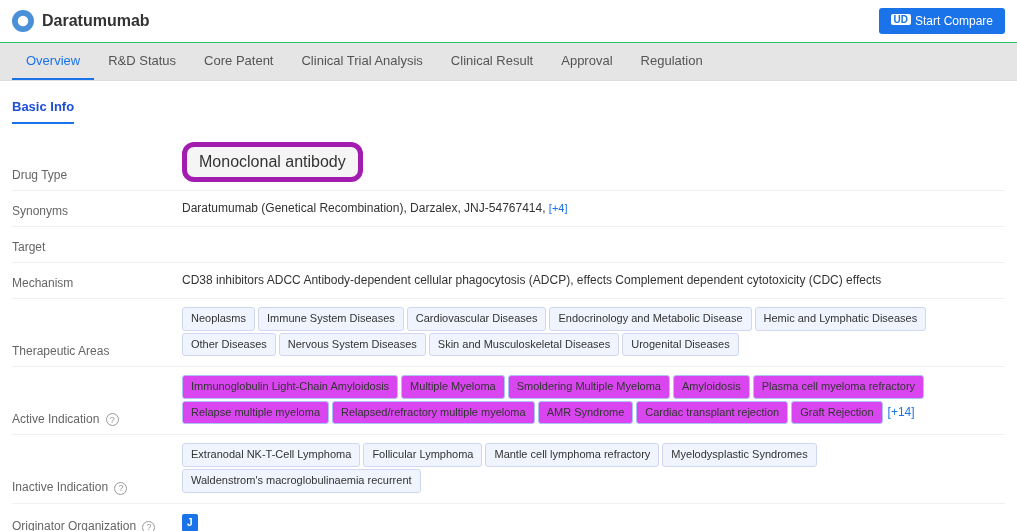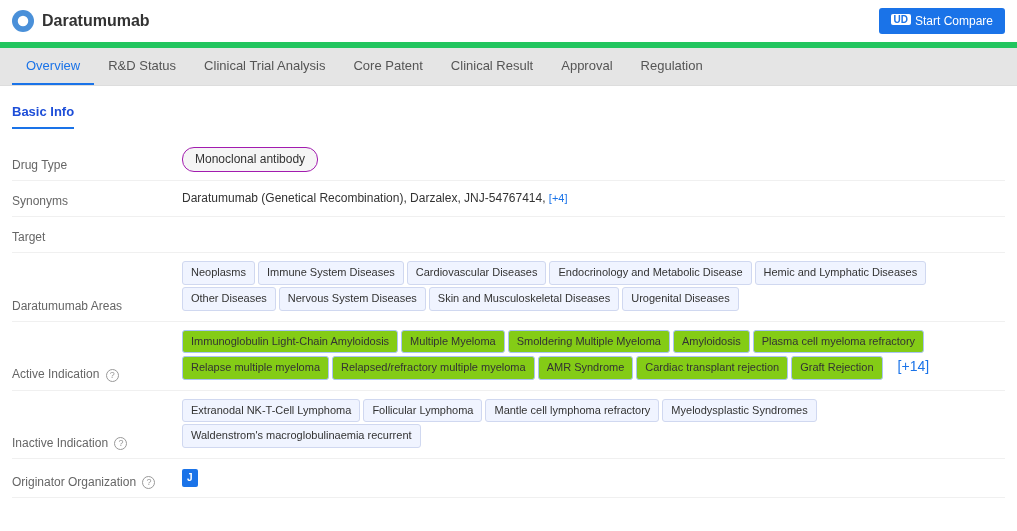--- a/index.html
+++ b/index.html
@@ -1,19 +1,19 @@
 <!DOCTYPE html>
 <html><head>
   <meta charset="utf-8">
   <style>
     * { box-sizing: border-box; margin: 0; padding: 0; }
     body { font-family: Arial, sans-serif; font-size: 13px; color: #333; background: #fff; width: 1017px; }
     
     
-    .header { display: flex; align-items: center; padding: 8px 12px; border-bottom: 6px solid #22c55e; background: #fff; }
+    .header { display: flex; align-items: center; padding: 8px 12px; border-bottom: 1px solid #22c55e; background: #fff; }
     .header-icon { width: 22px; height: 22px; background: #4a90d9; border-radius: 50%; display: flex; align-items: center; justify-content: center; margin-right: 8px; }
     .header-icon svg { fill: white; width: 14px; height: 14px; }
     .header-title { font-size: 16px; font-weight: bold; color: #333; flex: 1; }
     .start-compare { background: #1a73e8; color: white; border: none; padding: 6px 12px; border-radius: 3px; font-size: 12px; cursor: pointer; display: flex; align-items: flex-start; gap: 4px; }
     .start-compare .ud-badge { background: #fff; color: #1a73e8; border-radius: 2px; padding: 0 3px; font-size: 10px; font-weight: bold; }
 
     
     .nav-tabs { display: flex; border-bottom: 1px solid #ddd; padding: 0 12px; background: #e5e5e5; }
     .nav-tab { padding: 10px 14px; font-size: 13px; color: #555; cursor: pointer; border-bottom: 2px solid transparent; white-space: nowrap; }
     .nav-tab.active { color: #1a73e8; border-bottom: 2px solid #1a73e8; font-weight: 500; }
@@ -22,25 +22,25 @@
     .content { padding: 10px 12px; }
     .section-title { font-size: 13px; font-weight: bold; color: #1d4ed8; padding: 8px 0; border-bottom: 2px solid #1a73e8; display: inline-block; margin-bottom: 10px; }
 
     
     .info-row { display: flex; padding: 8px 0; border-bottom: 1px solid #f0f0f0; align-items: flex-end; min-height: 36px; }
     .info-label { width: 170px; min-width: 170px; font-size: 12px; color: #666; padding-top: 4px; }
     .info-value { flex: 1; font-size: 12px; color: #333; line-height: 1.6; }
 
     
     .tag { display: inline-block; background: #f0f4ff; color: #333; border: 1px solid #d0d8f0; border-radius: 3px; padding: 2px 8px; font-size: 11px; margin: 0 3px 2px 0; white-space: nowrap; }
-    .tag-blue { background: #84cc16; border-color: #aac4f5; }
-    .tag-more { color: #1a73e8; font-size: 14px; margin-left: 12px; cursor: pointer; }
+    .tag-blue { background: #d946ef; border-color: #aac4f5; }
+    .tag-more { color: #1a73e8; font-size: 12px; margin-left: 2px; cursor: pointer; }
 
     
-    .drug-pill { display: inline-block; background: #f5f5f5; border: 1px solid #a21caf; border-radius: 12px; padding: 2px 12px; font-size: 12px; color: #333; }
+    .drug-pill { display: inline-block; background: #f5f5f5; border: 5px solid #a21caf; border-radius: 12px; padding: 2px 12px; font-size: 16px; color: #333; }
 
     
     .org-item { display: inline-flex; align-items: center; gap: 4px; margin: 2px 6px 2px 0; font-size: 12px; color: #1a73e8; cursor: pointer; }
 
     
     .plus-badge { color: #1a73e8; font-size: 11px; cursor: pointer; }
 
     
     .info-icon { display: inline-flex; align-items: center; justify-content: center; width: 13px; height: 13px; border-radius: 50%; border: 1px solid #999; color: #999; font-size: 9px; margin-left: 3px; cursor: pointer; vertical-align: middle; }
   </style>
@@ -56,22 +56,22 @@
   <span class="header-title">Daratumumab</span>
   <button class="start-compare">
     <span class="ud-badge">UD</span>
     <span>Start Compare</span>
   </button>
 </div>
 
 <div class="nav-tabs">
   <div class="nav-tab active">Overview</div>
   <div class="nav-tab">R&amp;D Status</div>
+  <div class="nav-tab">Core Patent</div>
   <div class="nav-tab">Clinical Trial Analysis</div>
-  <div class="nav-tab">Core Patent</div>
   <div class="nav-tab">Clinical Result</div>
   <div class="nav-tab">Approval</div>
   <div class="nav-tab">Regulation</div>
 </div>
 
 <div class="content">
   <div class="section-title">Basic Info</div>
 
   
   <div class="info-row">
@@ -89,24 +89,28 @@
       <span class="plus-badge">[+4]</span>
     </div>
   </div>
 
   
   <div class="info-row">
     <div class="info-label">Target</div>
   </div>
 
   
+  <div class="info-row">
+    <div class="info-label">Mechanism</div>
+    <div class="info-value">CD38 inhibitors  ADCC  Antibody-dependent cellular phagocytosis (ADCP), effects  Complement dependent cytotoxicity (CDC) effects</div>
+  </div>
 
   
   <div class="info-row">
-    <div class="info-label">Daratumumab Areas</div>
+    <div class="info-label">Therapeutic Areas</div>
     <div class="info-value" id="therapeutic-tags"><span class="tag">Neoplasms</span><span class="tag">Immune System Diseases</span><span class="tag">Cardiovascular Diseases</span><span class="tag">Endocrinology and Metabolic Disease</span><span class="tag">Hemic and Lymphatic Diseases</span><span class="tag">Other Diseases</span><span class="tag">Nervous System Diseases</span><span class="tag">Skin and Musculoskeletal Diseases</span><span class="tag">Urogenital Diseases</span></div>
   </div>
 
   
   <div class="info-row">
     <div class="info-label">
       Active Indication
       <span class="info-icon">?</span>
     </div>
     <div class="info-value" id="active-indication-tags"><span class="tag tag-blue">Immunoglobulin Light-Chain Amyloidosis</span><span class="tag tag-blue">Multiple Myeloma</span><span class="tag tag-blue">Smoldering Multiple Myeloma</span><span class="tag tag-blue">Amyloidosis</span><span class="tag tag-blue">Plasma cell myeloma refractory</span><span class="tag tag-blue">Relapse multiple myeloma</span><span class="tag tag-blue">Relapsed/refractory multiple myeloma</span><span class="tag tag-blue">AMR Syndrome</span><span class="tag tag-blue">Cardiac transplant rejection</span><span class="tag tag-blue">Graft Rejection</span><span class="tag-more">[+14]</span></div>

